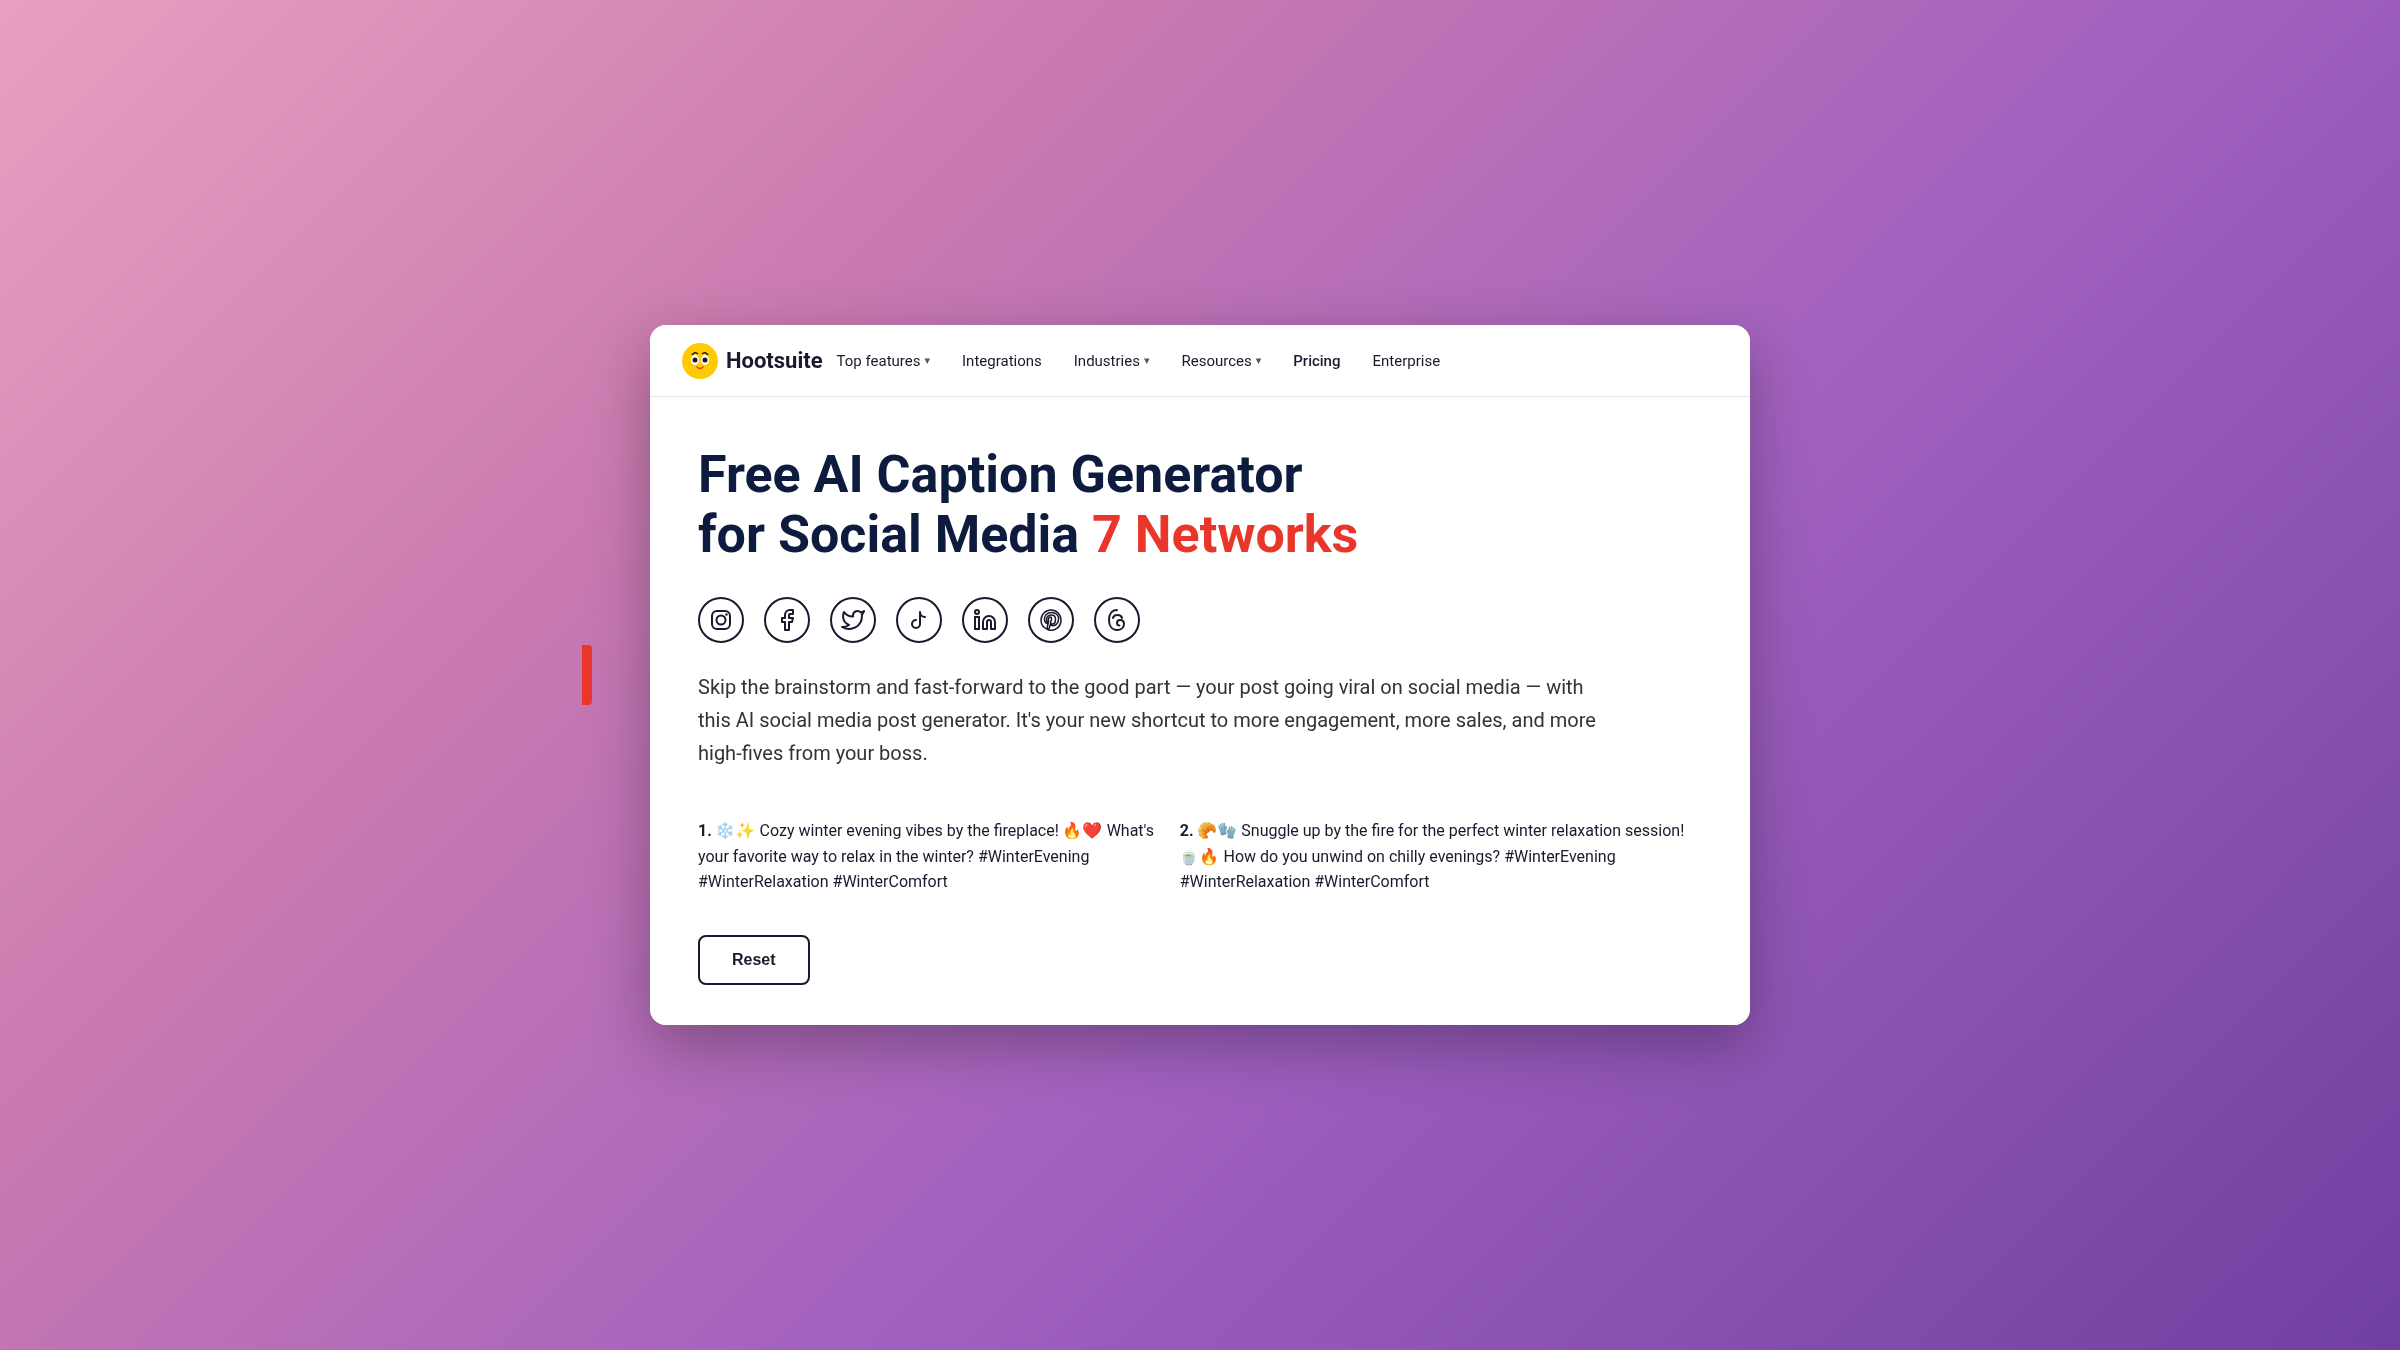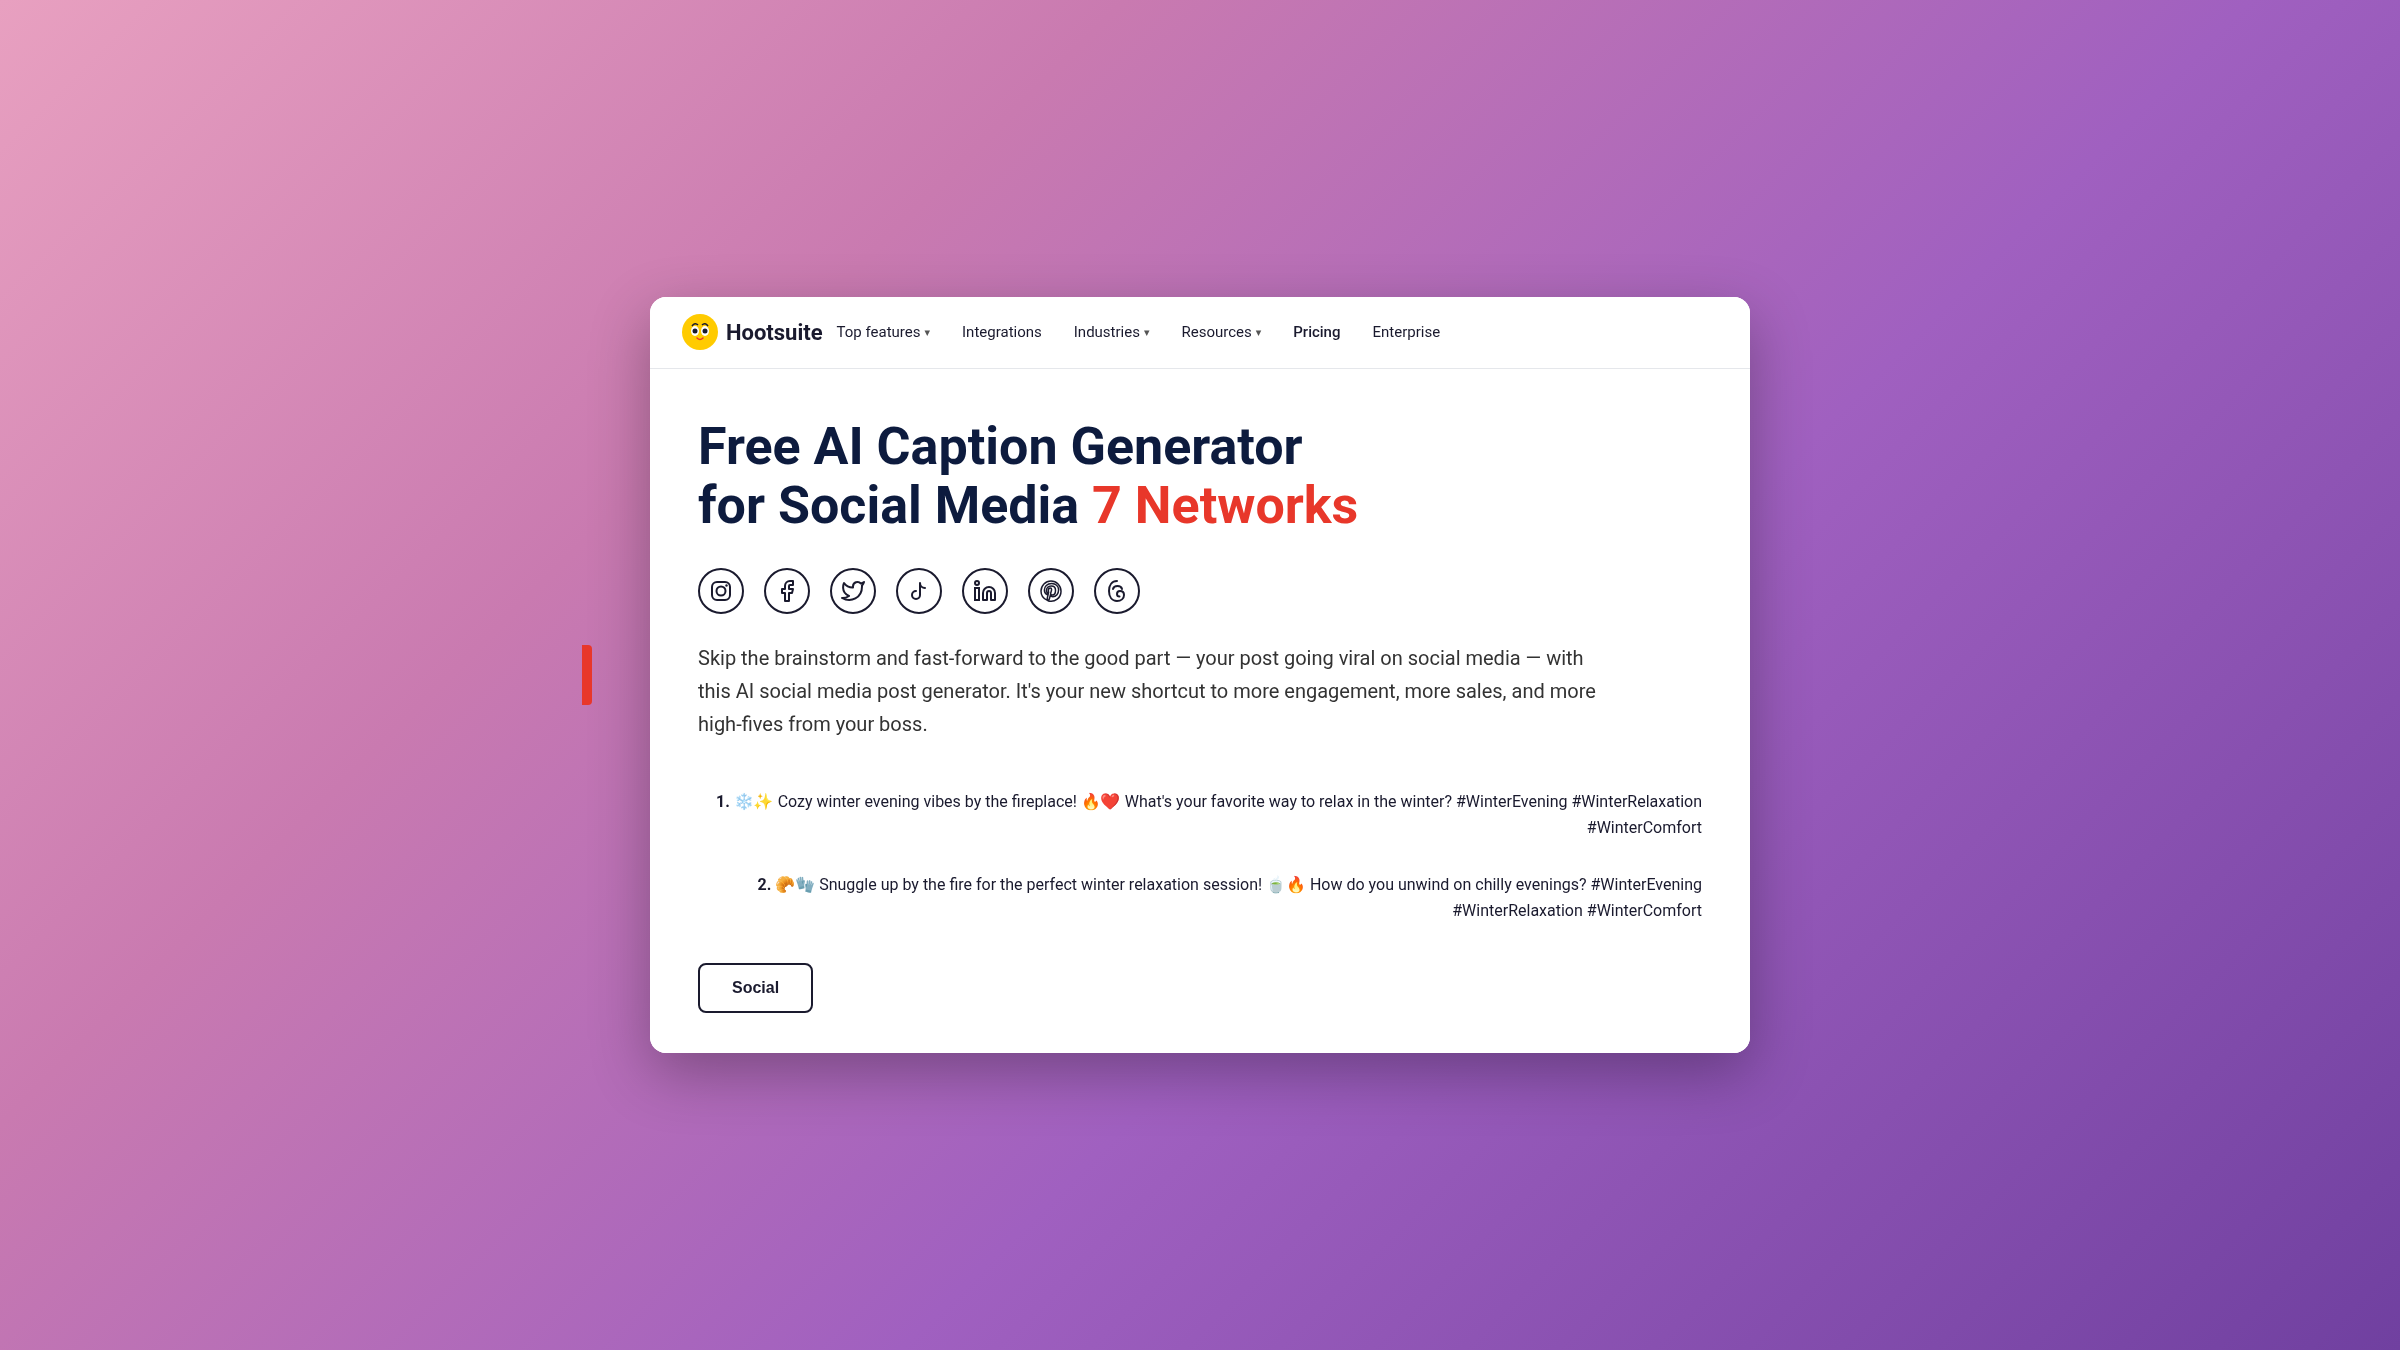--- a/index.html
+++ b/index.html
@@ -123,23 +123,22 @@
       font-size: 20px;
       color: #333;
       line-height: 1.65;
       margin-bottom: 32px;
       max-width: 920px;
     }
 
     .caption-list {
       list-style: none;
       display: flex;
-      flex-direction: column;
+      flex-direction: row;
       gap: 0;
-      text-align: right;
     }
 
     .caption-item {
       padding: 16px 0;
       font-size: 16px;
       line-height: 1.6;
       color: #1a1a2e;
       border-bottom: none;
     }
 
@@ -306,18 +305,18 @@
 
         <li class="caption-item">
           <strong>2.</strong>
           🥐🧤 Snuggle up by the fire for the perfect winter relaxation session! 🍵🔥 How do you unwind on chilly evenings? #WinterEvening #WinterRelaxation #WinterComfort
         </li>
 
 
       </ul>
 
       <div class="reset-area">
-        <button class="reset-btn">Social</button>
+        <button class="reset-btn">Reset</button>
       </div>
 
     </div>
   </div>
 </div>
 
 </body></html>

